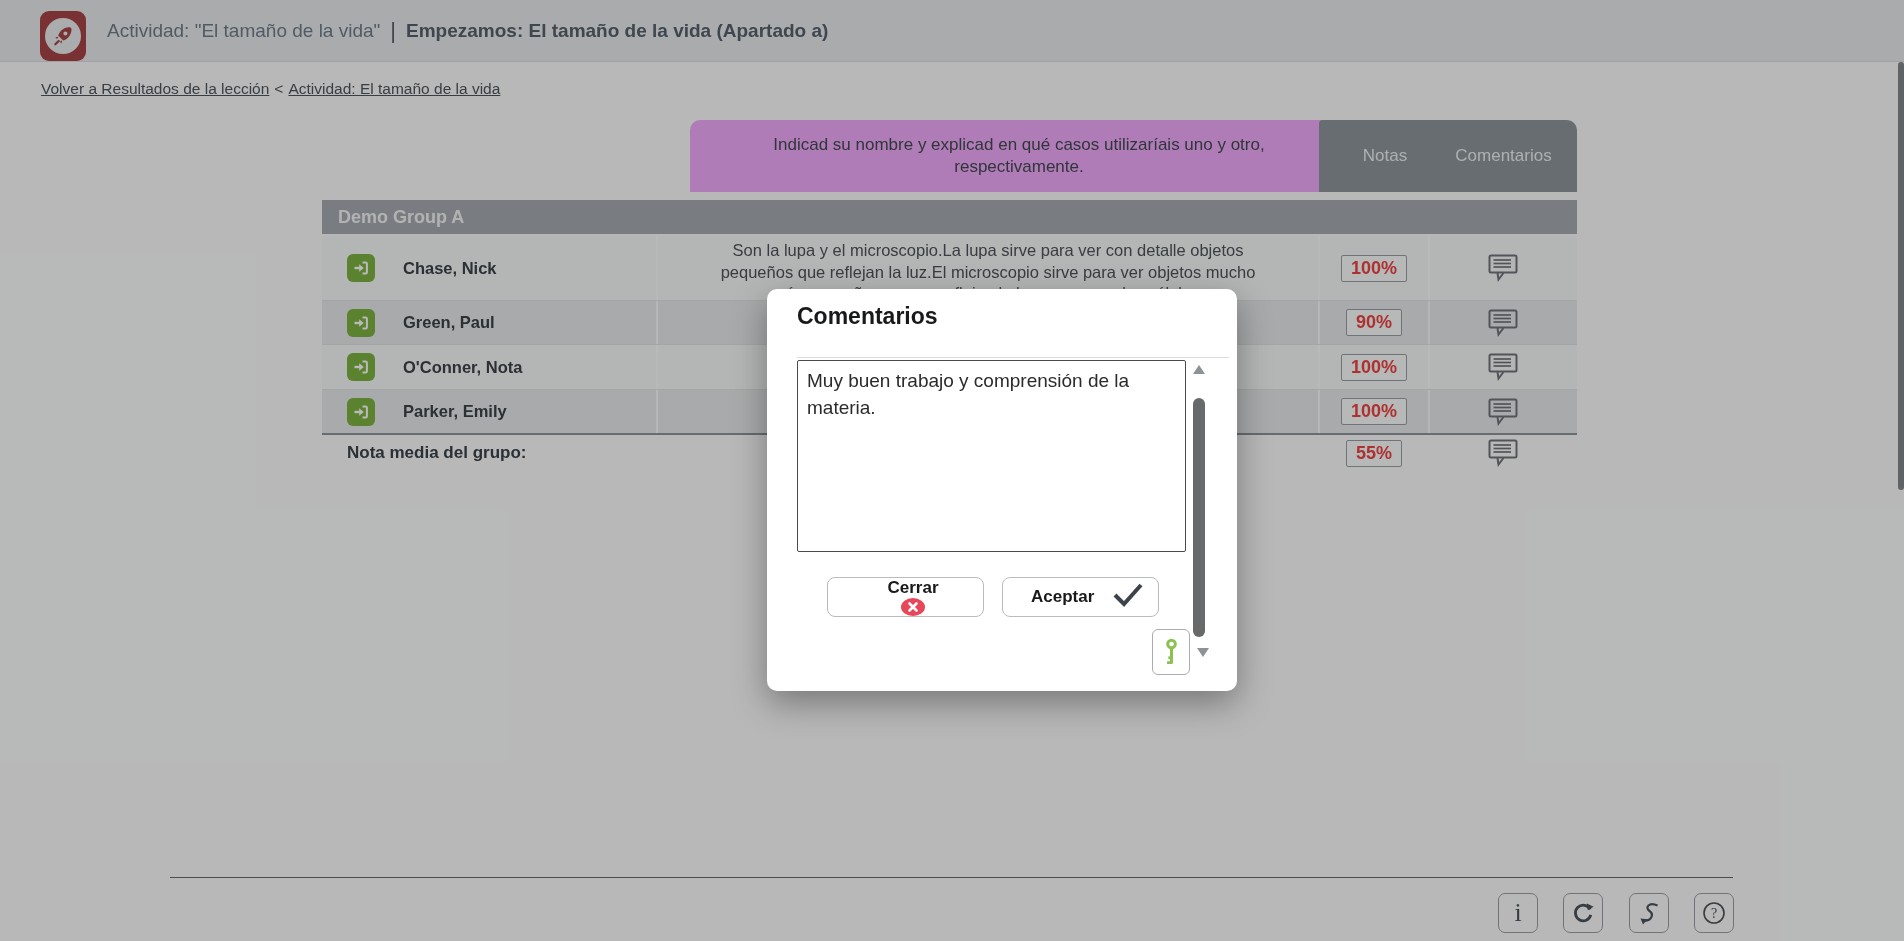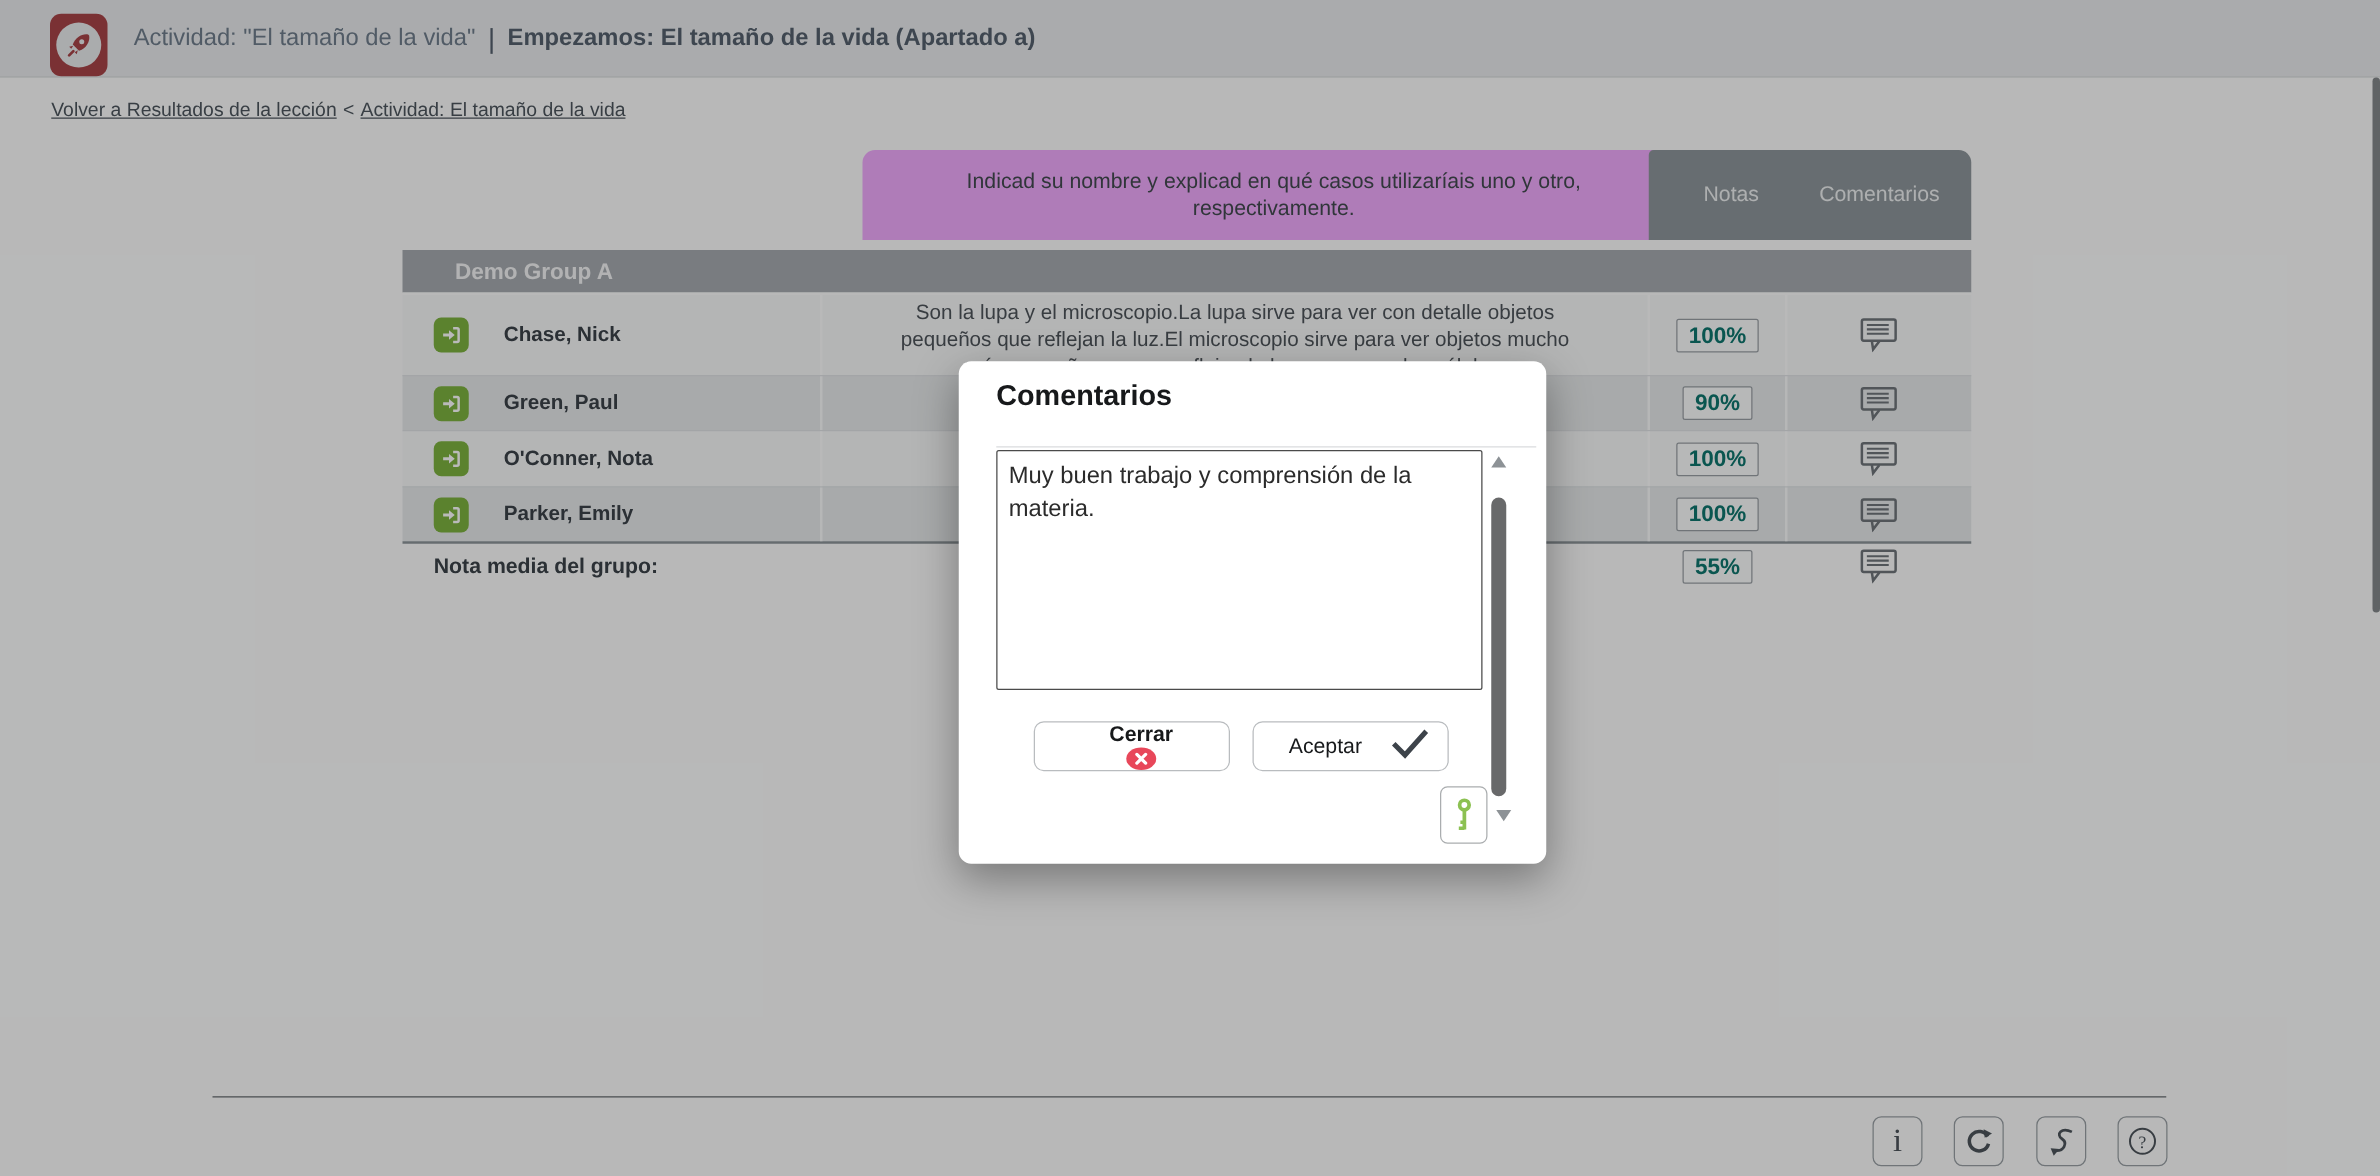--- a/index.html
+++ b/index.html
@@ -29,38 +29,38 @@
           display:flex;flex-direction:column;align-items:center;justify-content:center;text-align:center;margin-left:32px;}
   .hd-cell{position:absolute;top:120px;height:72px;background:#8e969b;color:#eef0f1;
           font-size:17px;display:flex;align-items:center;justify-content:center;}
   .hd-notas{left:1319px;width:132px;border-radius:4px 0 0 0;}
   .hd-com{left:1430px;width:147px;border-radius:0 10px 0 0;}
   .q-key{position:absolute;right:14px;top:26px;}
 
   
   .tbl{position:absolute;left:322px;top:200px;width:1255px;}
   .grp-row{height:34px;background:#a6abb0;display:flex;align-items:center;}
-  .grp-row .gname{width:334px;padding-left:42px;box-sizing:border-box;color:#f4f5f6;
+  .grp-row .gname{width:334px;padding-left:16px;box-sizing:border-box;color:#f4f5f6;
                   font-weight:bold;font-size:18px;}
   .gap2{height:2px;background:#fcfdfd;}
   .row{display:flex;align-items:stretch;border-top:1px solid #e0e3e5;}
   .row.first{border-top:none;}
   .row.light{background:#f7f8f9;}
   .row.dark{background:#e7e9eb;}
   .col-name{width:334px;display:flex;align-items:center;box-sizing:border-box;padding-left:25px;}
   .col-sep{width:2px;background:rgba(255,255,255,.8);}
   .col-answer{width:660px;display:flex;flex-direction:column;align-items:center;justify-content:flex-start;
               padding-top:4px;box-sizing:border-box;color:#4e545a;font-size:16.5px;line-height:21.5px;text-align:center;}
   .col-notas{width:108px;display:flex;align-items:center;justify-content:center;}
   .col-com{width:147px;display:flex;align-items:center;justify-content:center;}
   .stu-name{margin-left:28px;font-weight:bold;font-size:16.5px;color:#3c4349;}
   .enter-ic{width:28px;height:28px;border-radius:6px;background:#7db23f;flex:0 0 auto;
             display:flex;align-items:center;justify-content:center;cursor:pointer;}
   .badge{display:inline-block;border:1px solid #9aa0a5;background:#fbfcfc;border-radius:2px;
-         padding:2px 9px;font-weight:bold;font-size:18px;color:#0f766e;cursor:pointer;}
+         padding:2px 9px;font-weight:bold;font-size:18px;color:#ef4444;cursor:pointer;}
   .bubble{cursor:pointer;display:flex;}
   .bottomline{height:2px;background:#8d9499;}
 
   .sumrow{position:absolute;left:322px;top:437px;width:1255px;height:32px;display:flex;align-items:center;}
   .sumrow .slabel{width:334px;padding-left:25px;box-sizing:border-box;font-weight:bold;
                   font-size:17px;color:#3c4349;}
   .sumrow .spacer{width:2px;} .sumrow .sa{width:660px;} 
 
   
   .f-divider{position:absolute;left:170px;top:877px;width:1563px;height:1px;background:#646a6e;}
@@ -82,21 +82,21 @@
           font-family:"Liberation Sans",sans-serif;font-size:19px;line-height:27px;color:#2b2b2b;outline:none;}
   .m-scroll{position:absolute;left:425px;top:74px;width:14px;height:295px;}
   .m-up{position:absolute;left:1px;top:2px;width:0;height:0;border-left:6px solid transparent;
         border-right:6px solid transparent;border-bottom:9px solid #8d9296;cursor:pointer;}
   .m-thumb{position:absolute;left:1px;top:35px;width:12px;height:239px;background:#68696a;border-radius:6px;cursor:pointer;}
   .m-down{position:absolute;left:430px;top:359px;width:0;height:0;border-left:6px solid transparent;
         border-right:6px solid transparent;border-top:9px solid #8d9296;cursor:pointer;}
   .m-btn{position:absolute;top:288px;width:157px;height:40px;background:#fff;border:1.5px solid #b9bcbf;
          border-radius:8px;display:flex;align-items:center;justify-content:space-between;
          box-sizing:border-box;padding:0 13px 0 28px;cursor:pointer;font-family:"Liberation Sans",sans-serif;}
-  .m-close{left:60px;flex-direction:column;} .m-accept{left:235px;}
+  .m-close{left:60px;flex-direction:column;} .m-accept{left:235px;font-weight:bold;}
   .m-btn .lbl{font-size:17px;color:#17191b;}
   .m-close .lbl{font-weight:bold;}
   .red-circ{width:24px;height:24px;border-radius:50%;background:#e8475a;display:flex;
             align-items:center;justify-content:center;}
   .keybox{position:absolute;left:385px;top:340px;width:38px;height:46px;border:1.5px solid #aaadaf;
           border-radius:6px;box-sizing:border-box;display:flex;align-items:center;justify-content:center;cursor:pointer;}
 </style>
 </head>
 <body>
 

